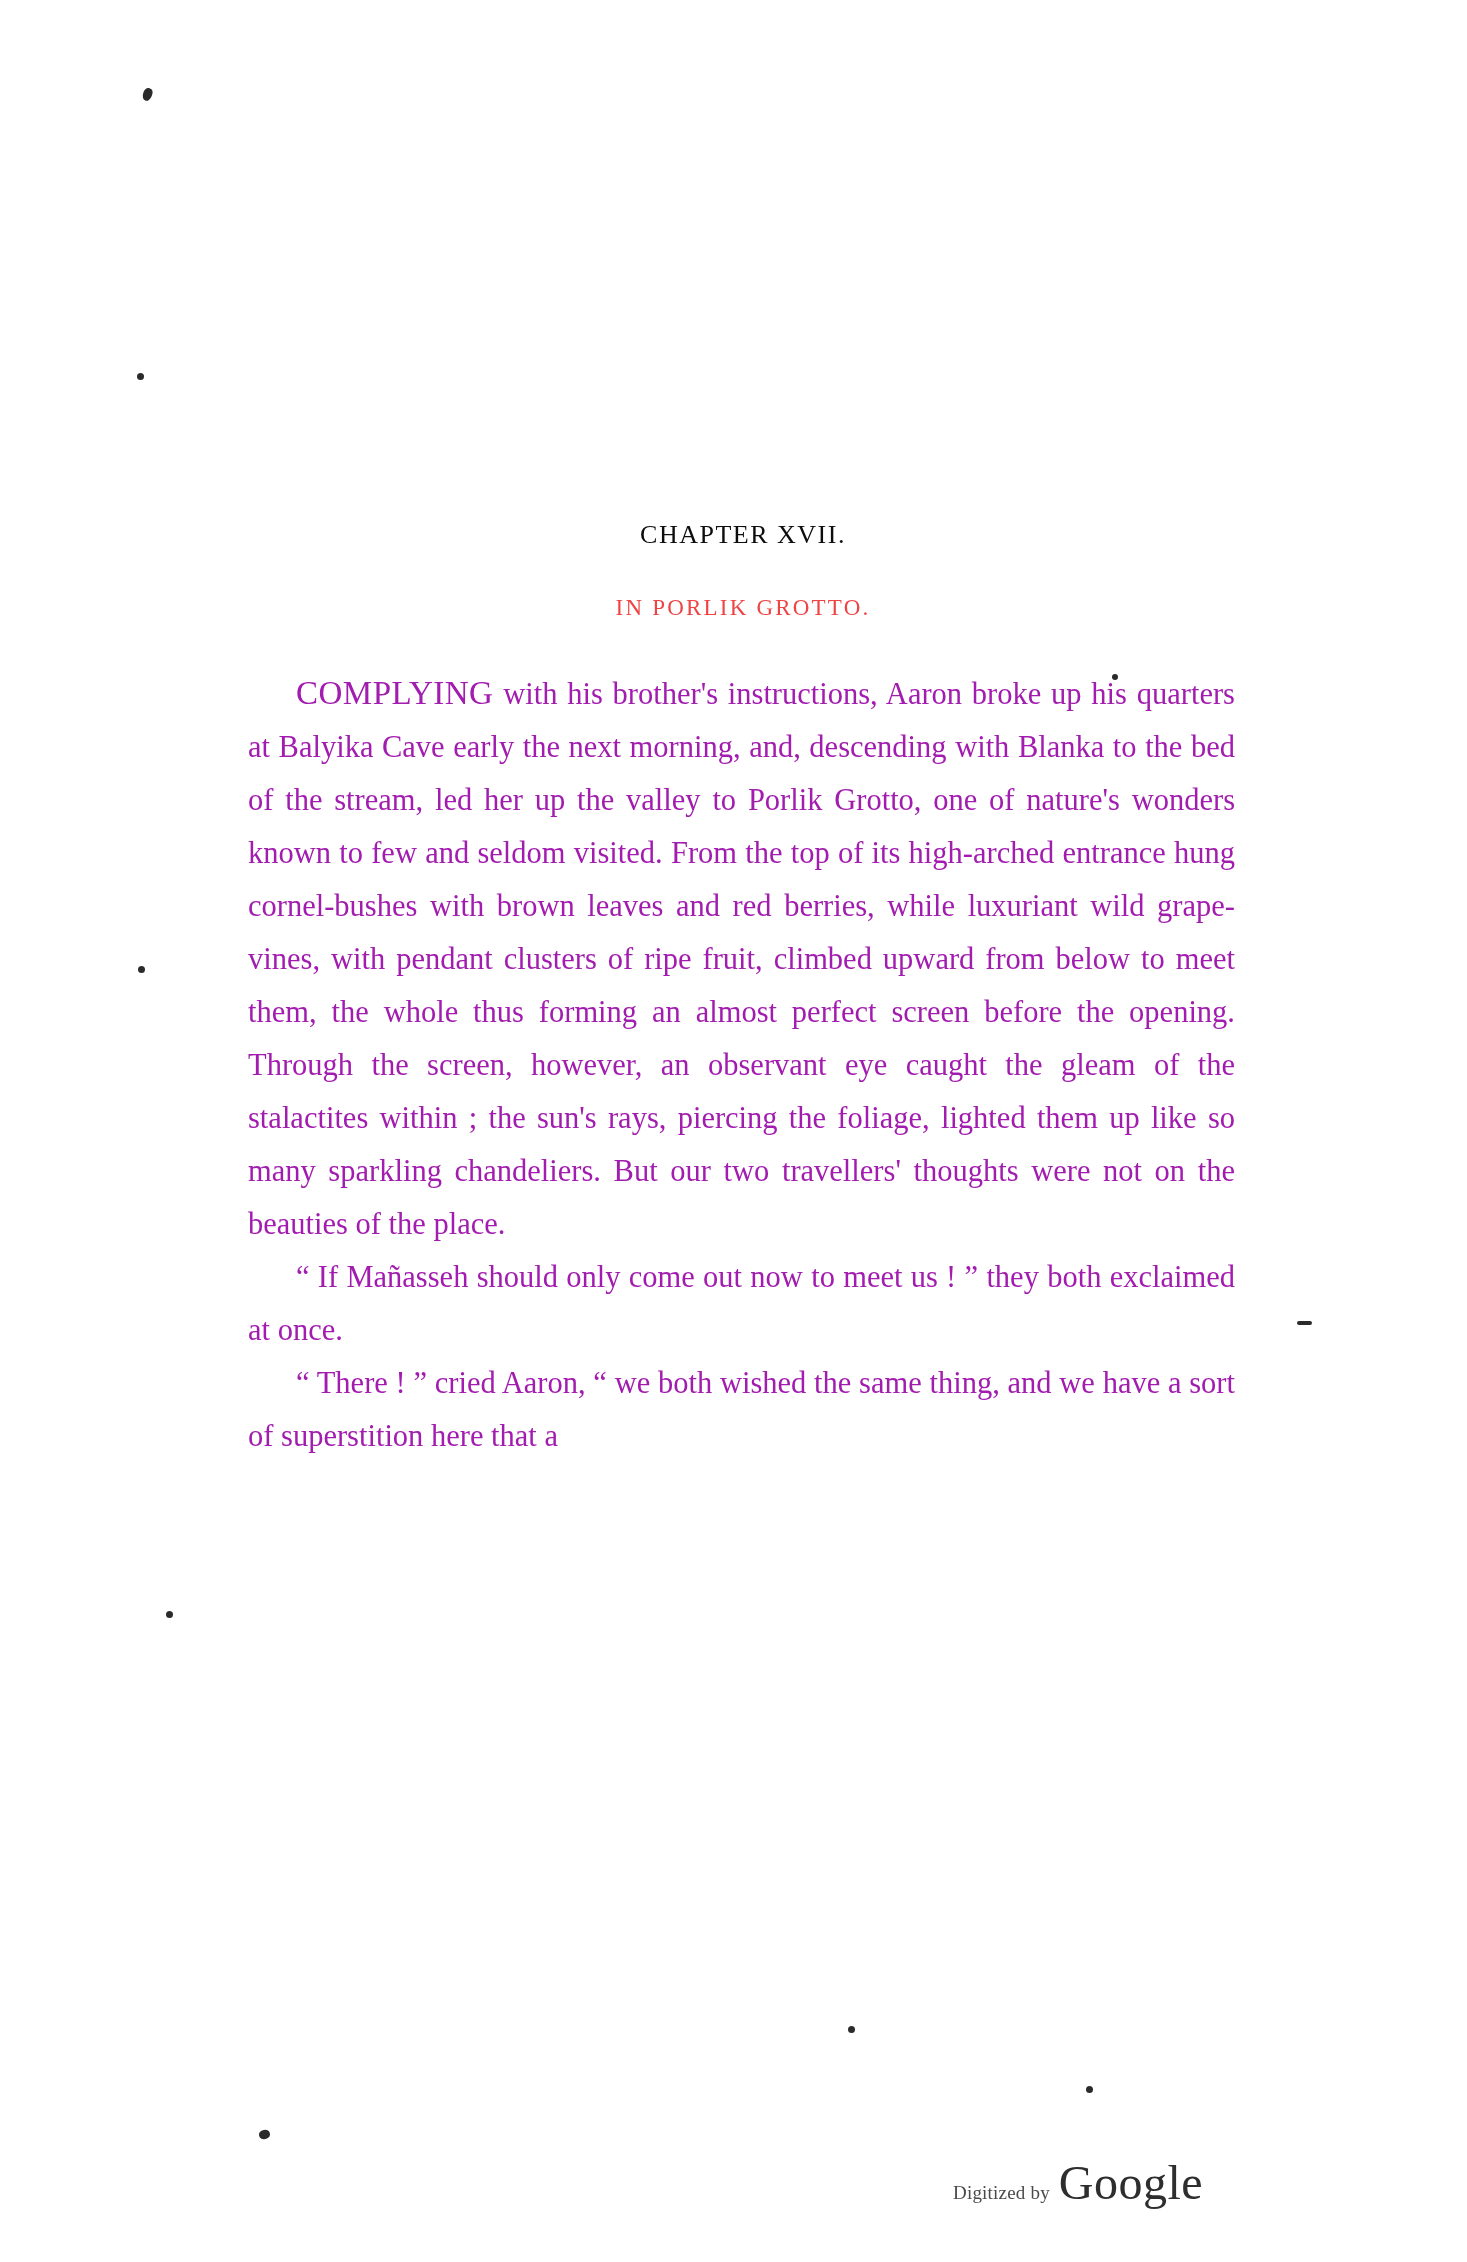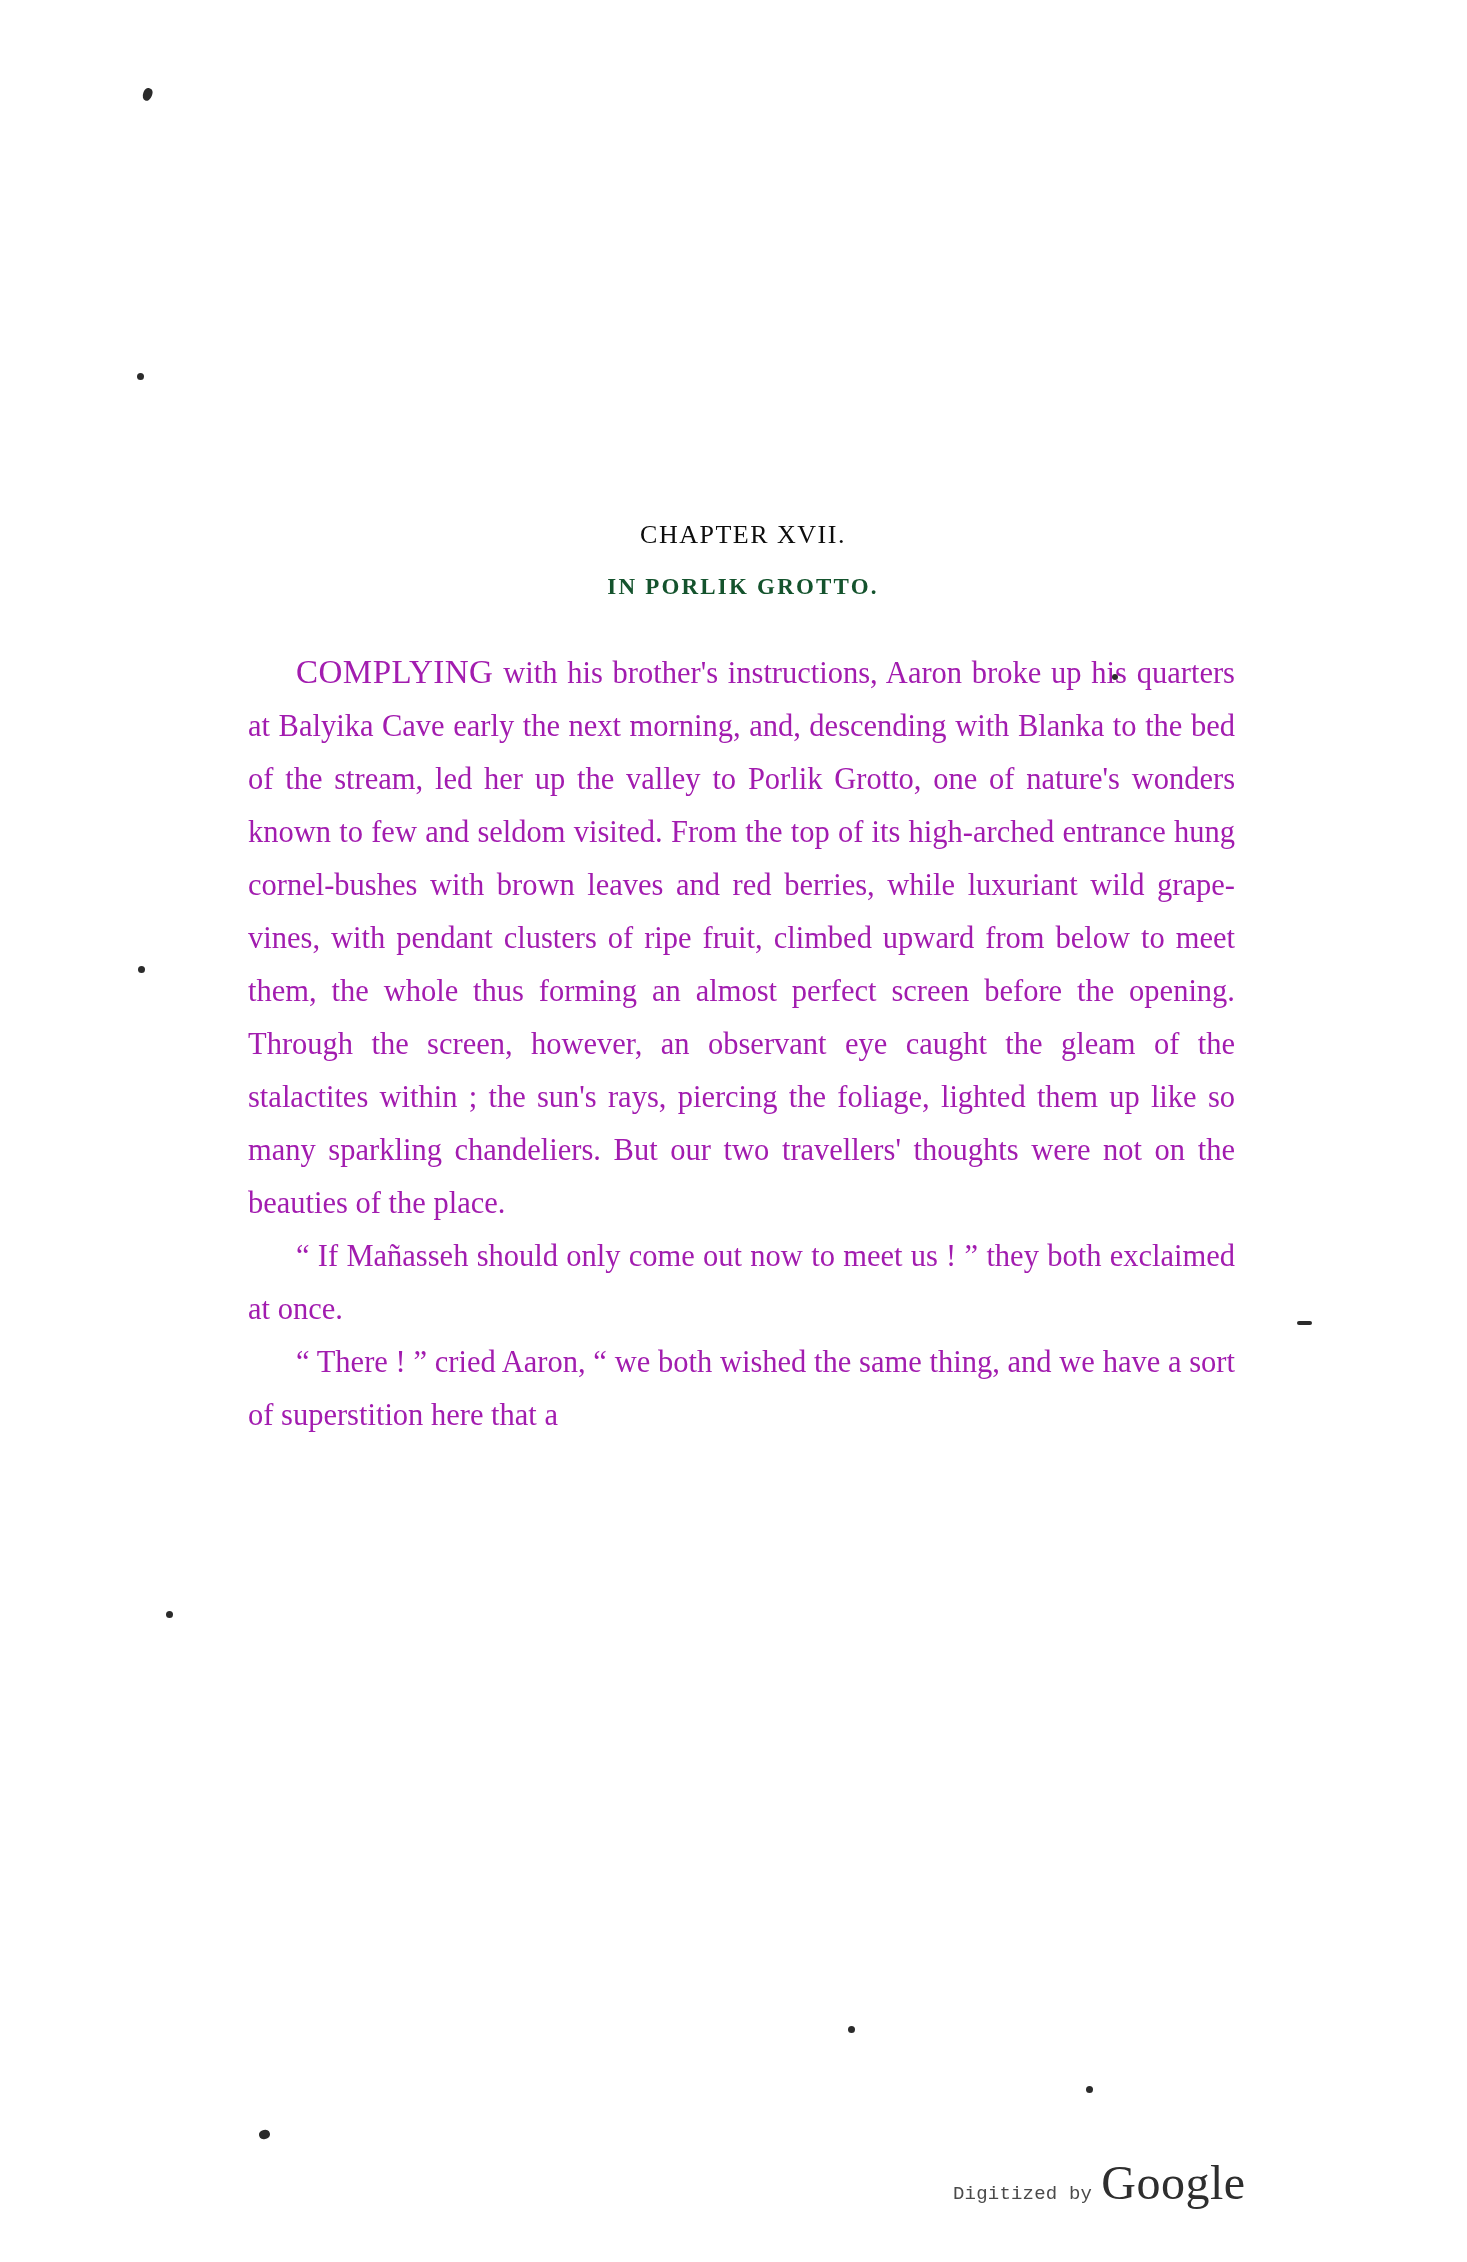--- a/index.html
+++ b/index.html
@@ -82,24 +82,24 @@
     letter-spacing: 1.5px;
     margin: 0;
     font-weight: normal;
     color: #0d0d0d;
   }
 
   .chapter-subtitle {
     text-align: center;
     font-size: 23px;
     letter-spacing: 2.2px;
-    margin: 24px 0 0 0;
-    font-weight: bold;
+    margin: 45px 0 0 0;
+    font-weight: normal;
     text-transform: uppercase;
-    color: #14532d;
+    color: #ef4444;
   }
 
   .body-text {
     margin: 46px 3px 0 0;
     font-size: 30.5px;
     line-height: 53px;
     text-align: justify;
     text-justify: inter-word;
     color: #a21caf;
   }
@@ -118,21 +118,21 @@
 
   .footer-google {
     position: absolute;
     left: 953px;
     top: 2155px;
     display: flex;
     align-items: baseline;
     color: #3b3b3b;
   }
   .footer-google .digitized {
-    font-family: Liberation Mono, monospace;
+    font-family: Liberation Serif, serif;
     font-size: 19px;
     letter-spacing: 0.2px;
     color: #4a4a4a;
     margin-right: 9px;
   }
   .footer-google .wordmark {
     font-family: "Liberation Serif", serif;
     font-size: 48px;
     letter-spacing: 0.5px;
     color: #2e2e2e;

